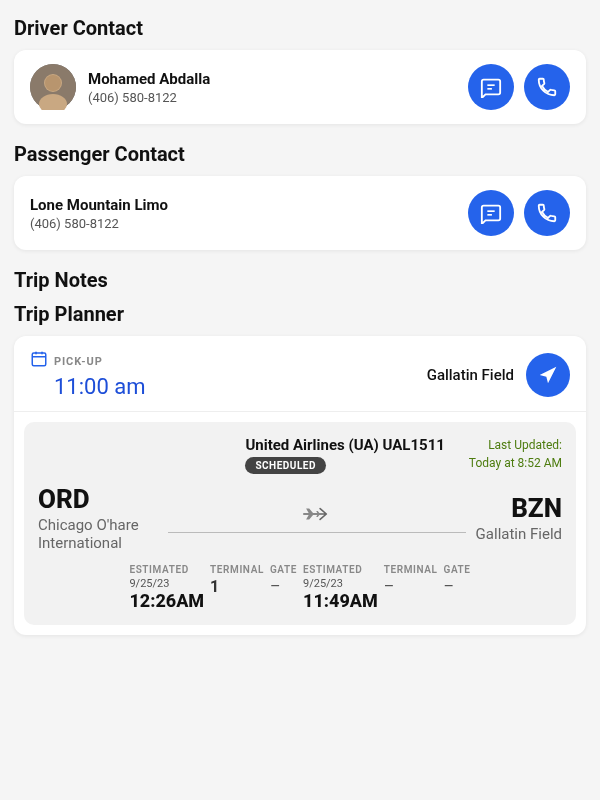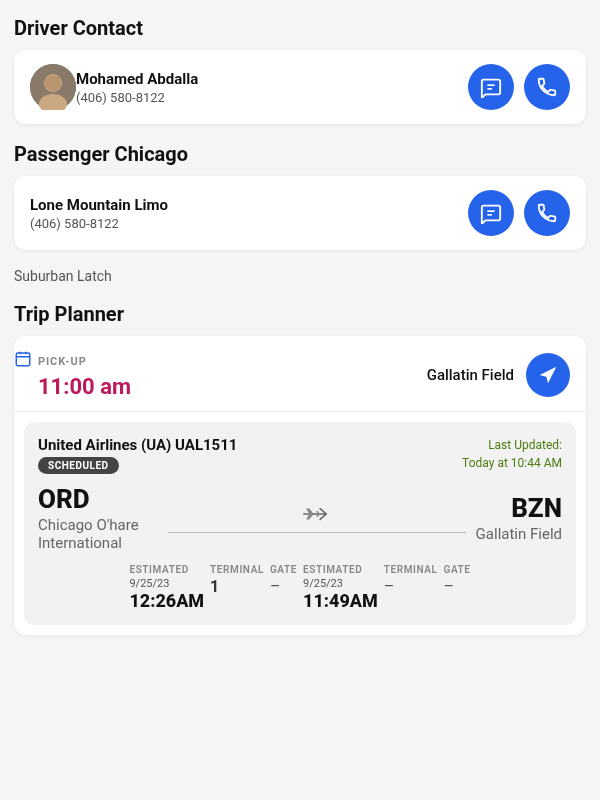--- a/index.html
+++ b/index.html
@@ -28,20 +28,21 @@
       box-shadow: 0 1px 4px rgba(0,0,0,0.07);
     }
     .contact-row {
       display: flex;
       align-items: center;
       justify-content: space-between;
     }
     .contact-left {
       display: flex;
       align-items: center;
+      gap: 12px;
     }
     .avatar-placeholder {
       width: 46px;
       height: 46px;
       border-radius: 50%;
       background: linear-gradient(135deg, #888 0%, #555 100%);
       display: flex;
       align-items: center;
       justify-content: center;
       color: #fff;
@@ -82,21 +83,21 @@
       margin-bottom: 18px;
     }
     
     .planner-card {
       background: #fff;
       border-radius: 12px;
       box-shadow: 0 1px 4px rgba(0,0,0,0.07);
       overflow: hidden;
     }
     .pickup-header {
-      padding: 14px 16px 12px 0;
+      padding: 14px 16px 12px 16px;
       display: flex;
       align-items: center;
       justify-content: space-between;
       border-bottom: 1px solid #eee;
     }
     .pickup-left {
       display: flex;
       flex-direction: column;
     }
     .pickup-label-row {
@@ -111,22 +112,22 @@
     }
     .pickup-label {
       font-size: 11px;
       font-weight: 700;
       color: #888;
       letter-spacing: 0.08em;
       text-transform: uppercase;
     }
     .pickup-time {
       font-size: 22px;
-      font-weight: 700;
-      color: #be185d;
+      font-weight: 400;
+      color: #1d4ed8;
       margin-left: 24px;
     }
     .pickup-right {
       display: flex;
       align-items: center;
       gap: 12px;
     }
     .pickup-location {
       font-size: 15px;
       font-weight: 500;
@@ -147,22 +148,23 @@
     }
     .flight-card {
       background: #f2f2f2;
       margin: 10px 10px;
       border-radius: 10px;
       padding: 14px 14px 14px 14px;
     }
     .flight-header {
       display: flex;
       align-items: flex-start;
-      justify-content: space-between;
+      justify-content: flex-end;
       margin-bottom: 8px;
+      gap: 24px;
     }
     .flight-title {
       font-size: 15px;
       font-weight: 700;
       color: #111;
     }
     .flight-status-badge {
       display: inline-block;
       background: #444;
       color: #fff;
@@ -281,21 +283,21 @@
         </button>
         <button class="action-btn" title="Call">
           <svg width="22" height="22" viewBox="0 0 24 24" fill="none" xmlns="http://www.w3.org/2000/svg">
             <path d="M6.6 10.8c1.4 2.8 3.8 5.1 6.6 6.6l2.2-2.2c.3-.3.7-.4 1-.2 1.1.4 2.3.6 3.6.6.6 0 1 .4 1 1V20c0 .6-.4 1-1 1C10.6 21 3 13.4 3 4c0-.6.4-1 1-1h3.5c.6 0 1 .4 1 1 0 1.3.2 2.5.6 3.6.1.3 0 .7-.2 1L6.6 10.8z" stroke="white" stroke-width="2" fill="none"></path>
           </svg>
         </button>
       </div>
     </div>
   </div>
 
-  <div class="section-title">Passenger Chicago</div>
+  <div class="section-title">Passenger Contact</div>
   <div class="card">
     <div class="contact-row">
       <div class="contact-left">
         <div class="contact-info">
           <div class="name">Lone Mountain Limo</div>
           <div class="phone">(406) 580-8122</div>
         </div>
       </div>
       <div class="contact-actions">
         <button class="action-btn" title="Message">
@@ -307,21 +309,21 @@
         </button>
         <button class="action-btn" title="Call">
           <svg width="22" height="22" viewBox="0 0 24 24" fill="none" xmlns="http://www.w3.org/2000/svg">
             <path d="M6.6 10.8c1.4 2.8 3.8 5.1 6.6 6.6l2.2-2.2c.3-.3.7-.4 1-.2 1.1.4 2.3.6 3.6.6.6 0 1 .4 1 1V20c0 .6-.4 1-1 1C10.6 21 3 13.4 3 4c0-.6.4-1 1-1h3.5c.6 0 1 .4 1 1 0 1.3.2 2.5.6 3.6.1.3 0 .7-.2 1L6.6 10.8z" stroke="white" stroke-width="2" fill="none"></path>
           </svg>
         </button>
       </div>
     </div>
   </div>
 
-  <div class="trip-notes-text">Suburban Latch</div>
+  <div class="section-title">Trip Notes</div>
 
   <div class="section-title">Trip Planner</div>
   <div class="planner-card">
 
     <div class="pickup-header">
       <div class="pickup-left">
         <div class="pickup-label-row">
           <span class="pickup-icon">
             <svg width="18" height="18" viewBox="0 0 24 24" fill="none" xmlns="http://www.w3.org/2000/svg">
               <rect x="3" y="4" width="18" height="17" rx="2" stroke="#2563eb" stroke-width="2" fill="none"></rect>
@@ -346,21 +348,21 @@
 
     <div class="flight-card">
 
       <div class="flight-header">
         <div>
           <div class="flight-title">United Airlines (UA) UAL1511</div>
           <span class="flight-status-badge">SCHEDULED</span>
         </div>
         <div class="last-updated">
           <span>Last Updated:</span><br>
-          <span>Today at 10:44 AM</span>
+          <span>Today at 8:52 AM</span>
         </div>
       </div>
 
       <div class="flight-route">
         <div>
           <div class="airport-code">ORD</div>
           <div class="airport-name">Chicago O'hare International</div>
         </div>
         <div class="flight-arrow">
           <span class="plane-icon">

